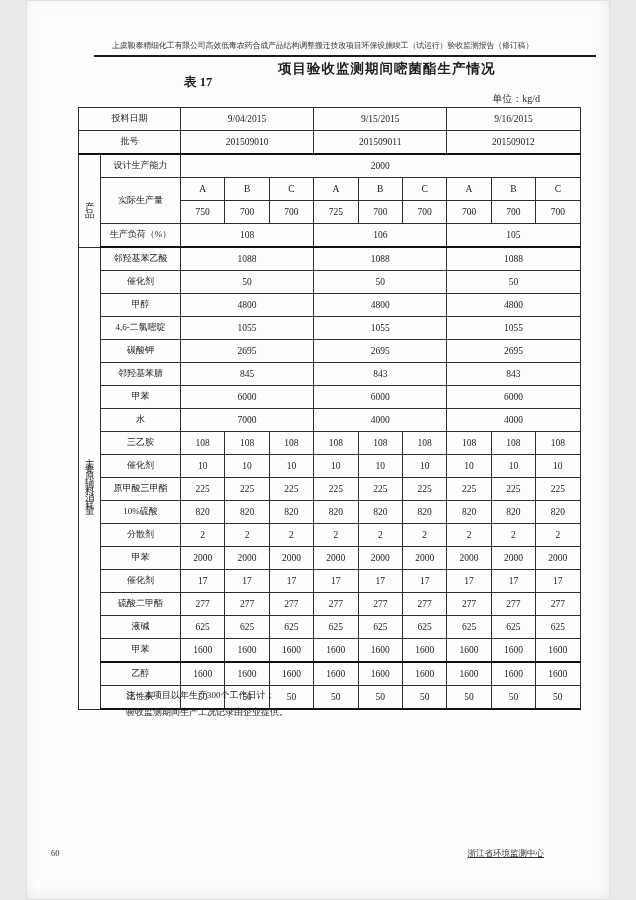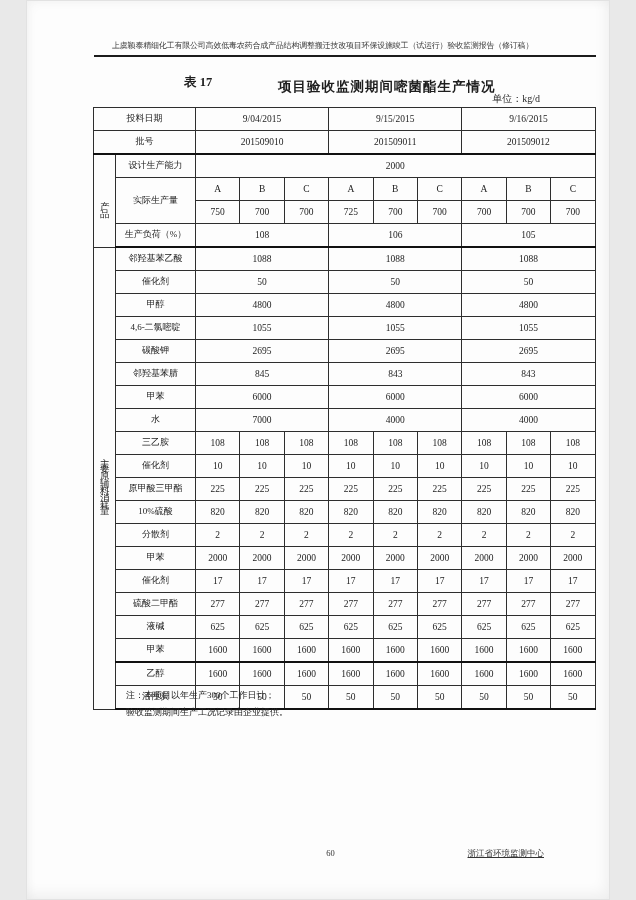--- a/index.html
+++ b/index.html
@@ -9,45 +9,45 @@
     font-family:"Liberation Serif","DejaVu Serif",serif;
     color:#1e1e1e;
     box-shadow:inset 0 0 0 1px #e2e2e2, inset -4px -6px 14px rgba(0,0,0,0.06), inset 4px 4px 10px rgba(0,0,0,0.03);
   }
   .running-header{
     position:absolute;left:86px;top:40px;width:486px;
     font-size:8px;color:#3a3a3a;letter-spacing:-0.2px;white-space:nowrap;overflow:hidden;
   }
   .header-rule{position:absolute;left:68px;top:55px;width:502px;height:2px;background:#1c1c1c;}
   .table-label{position:absolute;left:148px;top:74px;font-size:12.5px;font-weight:bold;margin-left:10px;}
-  .table-title{position:absolute;left:252px;top:78px;font-size:13.5px;font-weight:bold;letter-spacing:1px;}
+  .table-title{position:absolute;left:252px;top:60px;font-size:13.5px;font-weight:bold;letter-spacing:1px;}
   .unit-note{position:absolute;right:70px;top:92px;font-size:10px;color:#2a2a2a;}
   table.main{
-    position:absolute;left:67px;top:107px;width:502px;
+    position:absolute;left:52px;top:107px;width:502px;
     border-collapse:collapse;table-layout:fixed;
     font-size:9.5px;
     padding-left:14px;
   }
   table.main{border:1.5px solid #161616;}
   td{
     border:1px solid #2e2e2e;text-align:center;vertical-align:middle;
     height:22px;padding:0 1px;line-height:1.1;overflow:hidden;white-space:nowrap;
     color:#1c1c1c;
   }
   td.rowlabel{font-size:9px;letter-spacing:0;}
   td.vert{
     writing-mode:vertical-rl;text-orientation:upright;
     letter-spacing:7px;font-size:9.5px;padding:2px 0;
   }
   tr.thick-bottom td{border-bottom:2.5px solid #111;}
   tr.thick-top td{border-top:2px solid #111;margin-left:41px;}
   tr.last-row td{border-bottom:2px solid #111;margin-top:24px;}
   .notes{position:absolute;left:100px;top:687px;font-size:9px;color:#242424;line-height:1.9;}
   .notes .note-2{}
-  .footer-page{position:absolute;left:0;right:0;top:848px;text-align:center;font-size:8.5px;color:#333;padding-left:25px;}
+  .footer-page{position:absolute;left:0;right:0;top:848px;font-size:8.5px;color:#333;padding-left:25px;}
   .footer-org{position:absolute;right:66px;top:848px;font-size:8.5px;color:#333;text-decoration:underline;}
 </style>
 </head>
 <body>
 
 <div class="page">
 
   <div class="running-header">上虞颖泰精细化工有限公司高效低毒农药合成产品结构调整搬迁技改项目环保设施竣工（试运行）验收监测报告（修订稿）</div>
   <div class="header-rule"></div>
 

